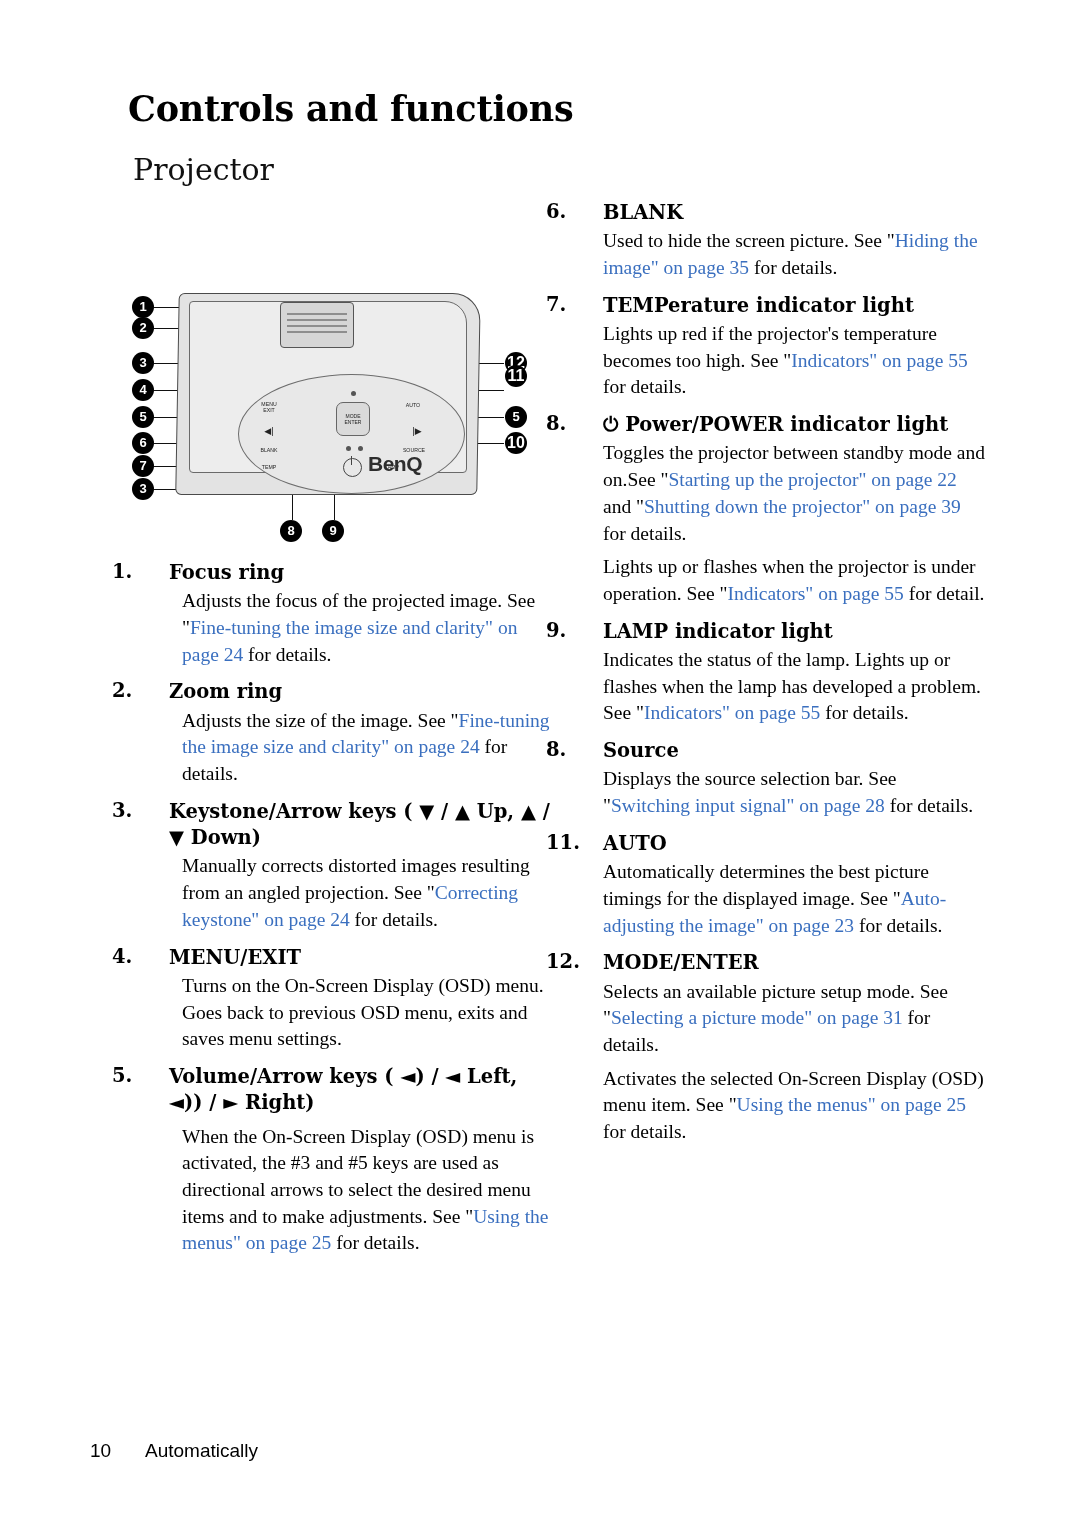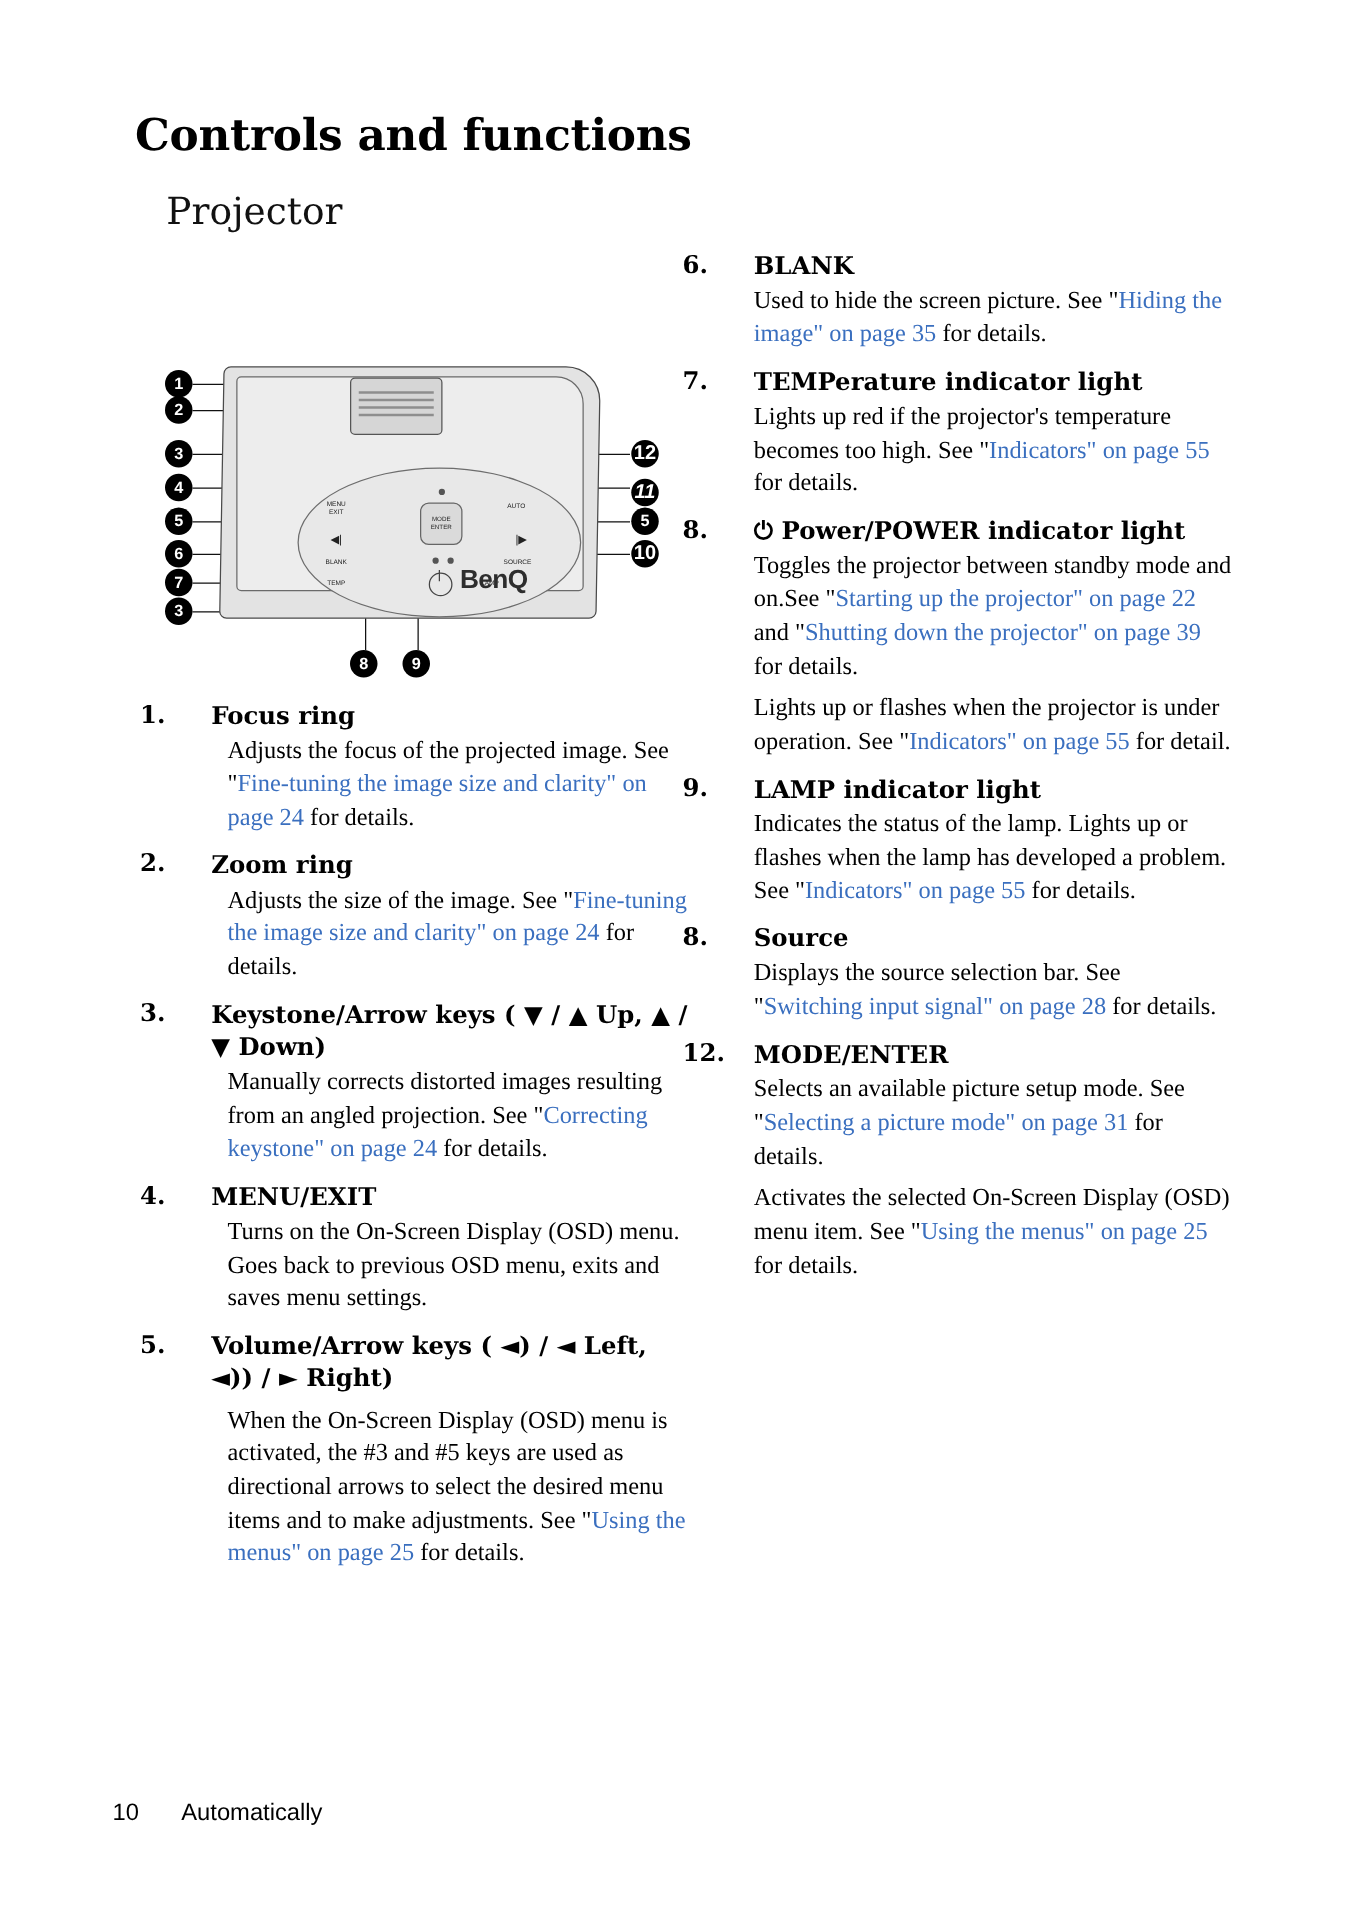--- a/index.html
+++ b/index.html
@@ -16,21 +16,21 @@
     overflow: hidden;
   }
   .page {
     position: absolute;
     left: 0; top: 0;
     width: 1080px;
     height: 1529px;
   }
   h1.title {
     position: absolute;
-    left: 108px;
+    left: 128px;
     top: 88px;
     margin: 0;
     font-family: "DejaVu Serif", serif;
     font-size: 35px;
     font-weight: bold;
     letter-spacing: -0.2px;
   }
   h2.subtitle {
     position: absolute;
     left: 133px;
@@ -296,21 +296,21 @@
     <div class="callout" style="left:20px; top:42px;">2</div>
     <div class="callout" style="left:20px; top:77px;">3</div>
     <div class="callout" style="left:20px; top:104px;">4</div>
     <div class="callout" style="left:20px; top:131px;">5</div>
     <div class="callout" style="left:20px; top:157px;">6</div>
     <div class="callout" style="left:20px; top:180px;">7</div>
     <div class="callout" style="left:20px; top:203px;">3</div>
     <div class="callout" style="left:168px; top:245px;">8</div>
     <div class="callout" style="left:210px; top:245px;">9</div>
     <div class="callout w12" style="left:393px; top:77px;">12</div>
-    <div class="callout w12" style="left:393px; top:108px;font-style:italic;">11</div>
+    <div class="callout w12" style="left:393px; top:90px;">11</div>
     <div class="callout" style="left:393px; top:131px;">5</div>
     <div class="callout w12" style="left:393px; top:157px;">10</div>
   </div>
 
   <div class="col-left" id="left-col">
       <div class="item">
         <span class="num">1.</span>
         <div class="head">Focus ring</div>
         <div class="body"><span>Adjusts the focus of the projected image. See "</span><span class="lnk">Fine-tuning the image size and clarity" on page 24</span><span> for details.</span></div>
       </div>
@@ -357,20 +357,25 @@
         <span class="num">9.</span>
         <div class="head">LAMP indicator light</div>
         <div class="body"><span>Indicates the status of the lamp. Lights up or flashes when the lamp has developed a problem. See "</span><span class="lnk">Indicators" on page 55</span><span> for details.</span></div>
       </div>
       <div class="item">
         <span class="num">8.</span>
         <div class="head">Source</div>
         <div class="body"><span>Displays the source selection bar. See "</span><span class="lnk">Switching input signal" on page 28</span><span> for details.</span></div>
       </div>
       <div class="item">
+        <span class="num">11.</span>
+        <div class="head sans">AUTO</div>
+        <div class="body"><span>Automatically determines the best picture timings for the displayed image. See "</span><span class="lnk">Auto-adjusting the image" on page 23</span><span> for details.</span></div>
+      </div>
+      <div class="item">
         <span class="num">12.</span>
         <div class="head sans">MODE/ENTER</div>
         <div class="body"><span>Selects an available picture setup mode. See "</span><span class="lnk">Selecting a picture mode" on page 31</span><span> for details.</span></div>
         <div class="body p2"><span>Activates the selected On-Screen Display (OSD) menu item. See "</span><span class="lnk">Using the menus" on page 25</span><span> for details.</span></div>
       </div>
     </div>
 
   <div class="footer">
     <span class="pg">10</span><span class="lbl">Automatically</span>
   </div>

